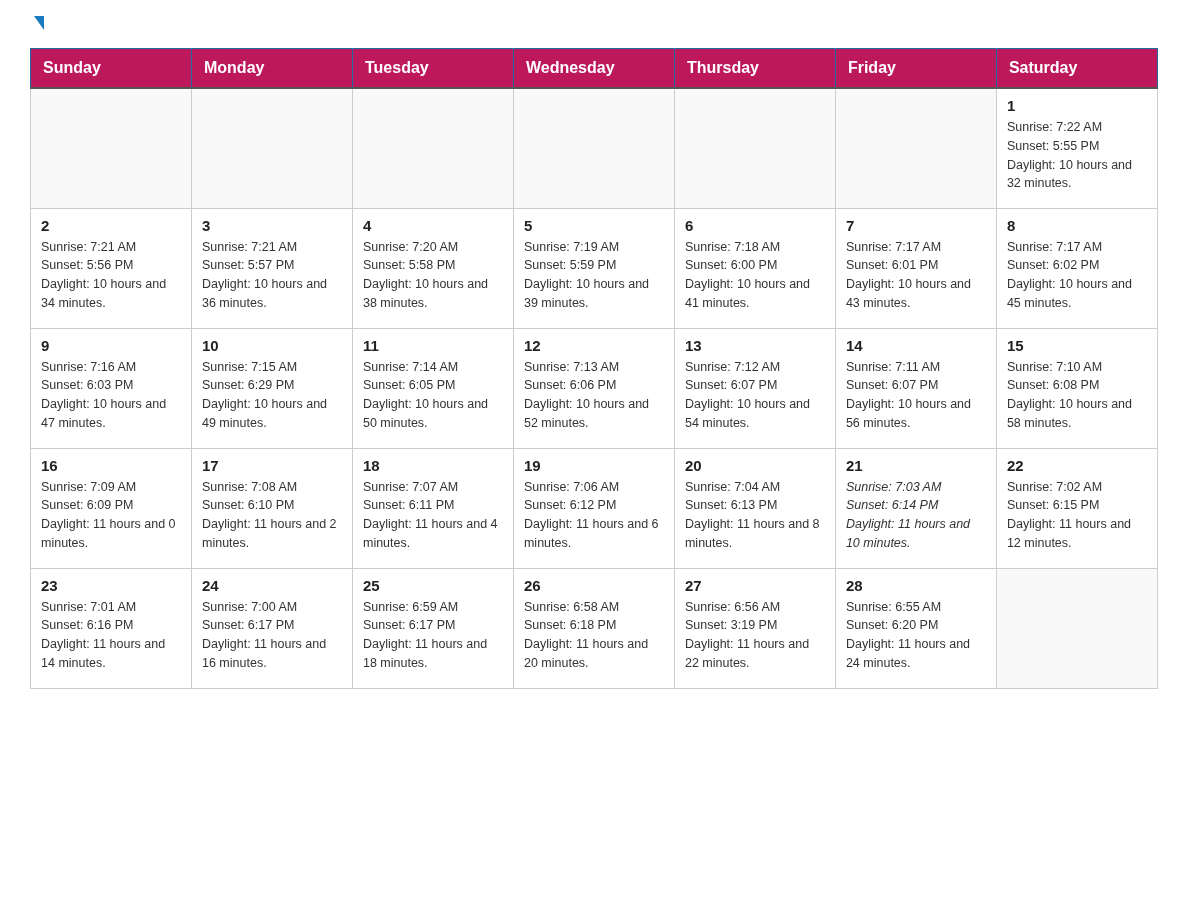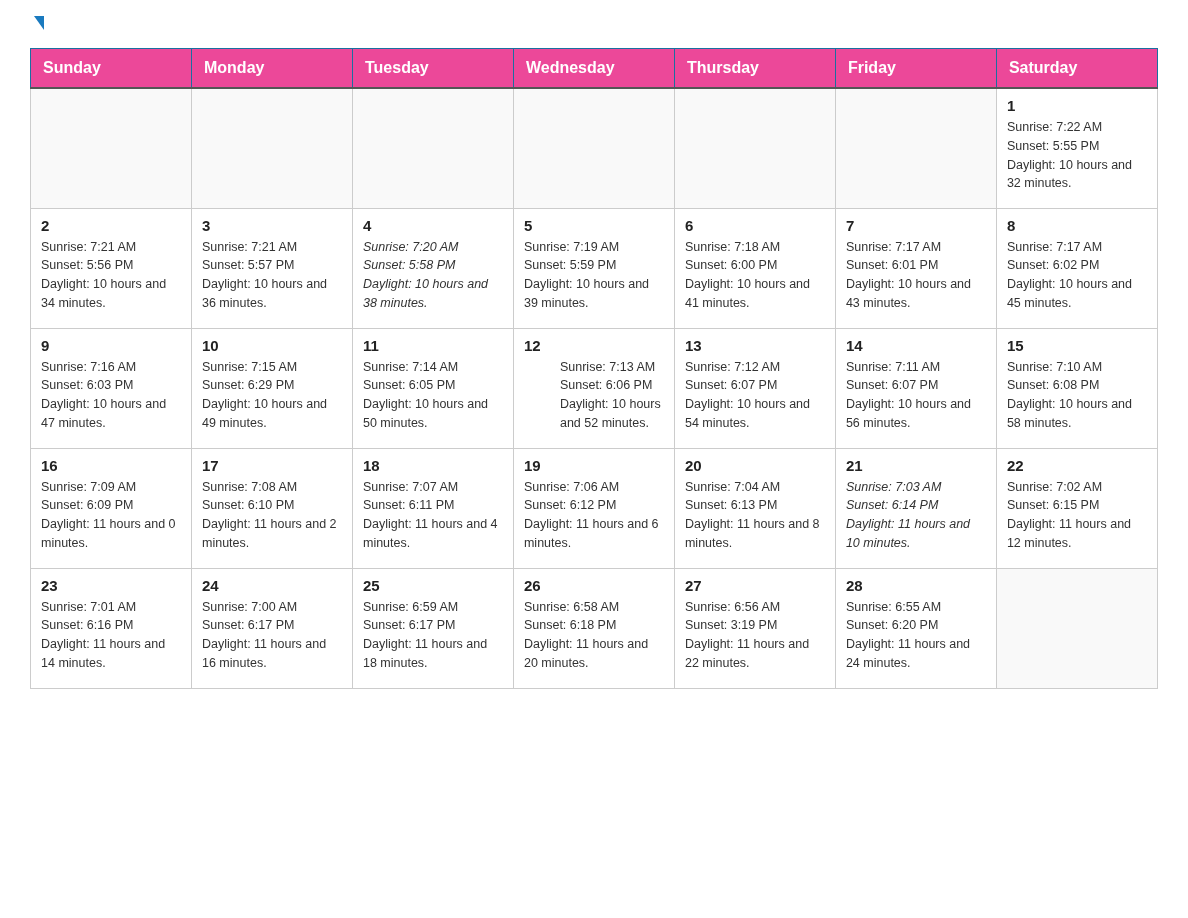--- a/index.html
+++ b/index.html
@@ -57,21 +57,21 @@
       font-size: 20px;
       color: #444;
       margin-top: 4px;
     }
     .calendar {
       width: 100%;
       border-collapse: collapse;
       border: 1px solid #aaa;
     }
     .calendar thead tr th {
-      background-color: #ec4899;
+      background-color: #be185d;
       color: #fff;
       font-size: 16px;
       font-weight: 600;
       padding: 10px 12px;
       border: 1px solid #1a6fa0;
       text-align: left;
     }
     .calendar tbody tr td {
       width: 14.285%;
       vertical-align: top;
@@ -159,21 +159,21 @@
 Daylight: 10 hours and 34 minutes.</div>
         </td>
         <td>
           <span class="day-number">3</span>
           <div class="day-info" style="white-space: pre-line;">Sunrise: 7:21 AM
 Sunset: 5:57 PM
 Daylight: 10 hours and 36 minutes.</div>
         </td>
         <td>
           <span class="day-number">4</span>
-          <div class="day-info" style="white-space: pre-line; font-style: italic;">Sunrise: 7:20 AM
+          <div class="day-info" style="white-space: pre-line;">Sunrise: 7:20 AM
 Sunset: 5:58 PM
 Daylight: 10 hours and 38 minutes.</div>
         </td>
         <td>
           <span class="day-number">5</span>
           <div class="day-info" style="white-space: pre-line;">Sunrise: 7:19 AM
 Sunset: 5:59 PM
 Daylight: 10 hours and 39 minutes.</div>
         </td>
         <td>
@@ -209,21 +209,21 @@
 Daylight: 10 hours and 49 minutes.</div>
         </td>
         <td>
           <span class="day-number">11</span>
           <div class="day-info" style="white-space: pre-line;">Sunrise: 7:14 AM
 Sunset: 6:05 PM
 Daylight: 10 hours and 50 minutes.</div>
         </td>
         <td>
           <span class="day-number">12</span>
-          <div class="day-info" style="white-space: pre-line; margin-left: 36px;">Sunrise: 7:13 AM
+          <div class="day-info" style="white-space: pre-line;">Sunrise: 7:13 AM
 Sunset: 6:06 PM
 Daylight: 10 hours and 52 minutes.</div>
         </td>
         <td>
           <span class="day-number">13</span>
           <div class="day-info" style="white-space: pre-line;">Sunrise: 7:12 AM
 Sunset: 6:07 PM
 Daylight: 10 hours and 54 minutes.</div>
         </td>
         <td>

